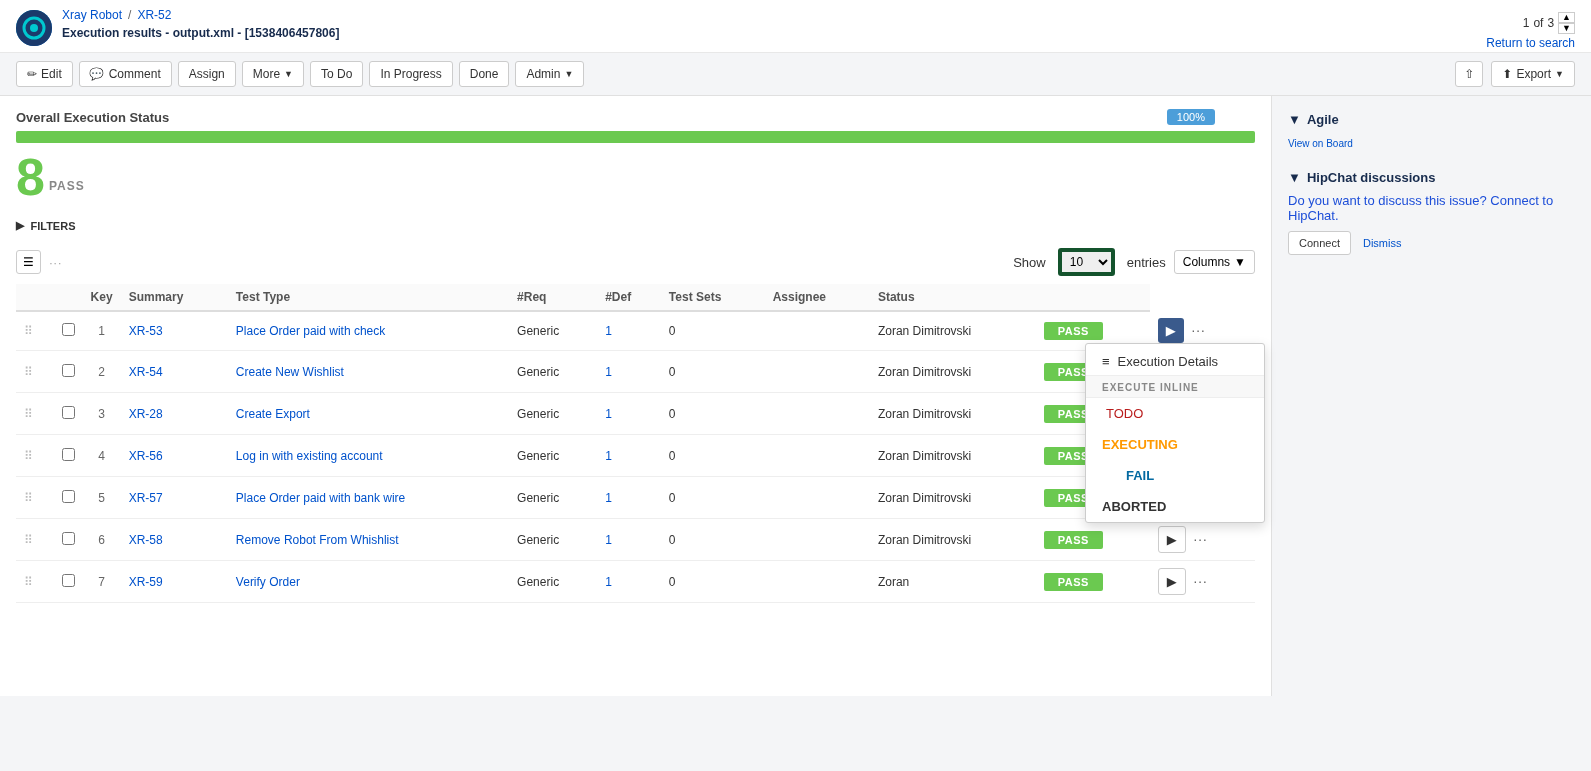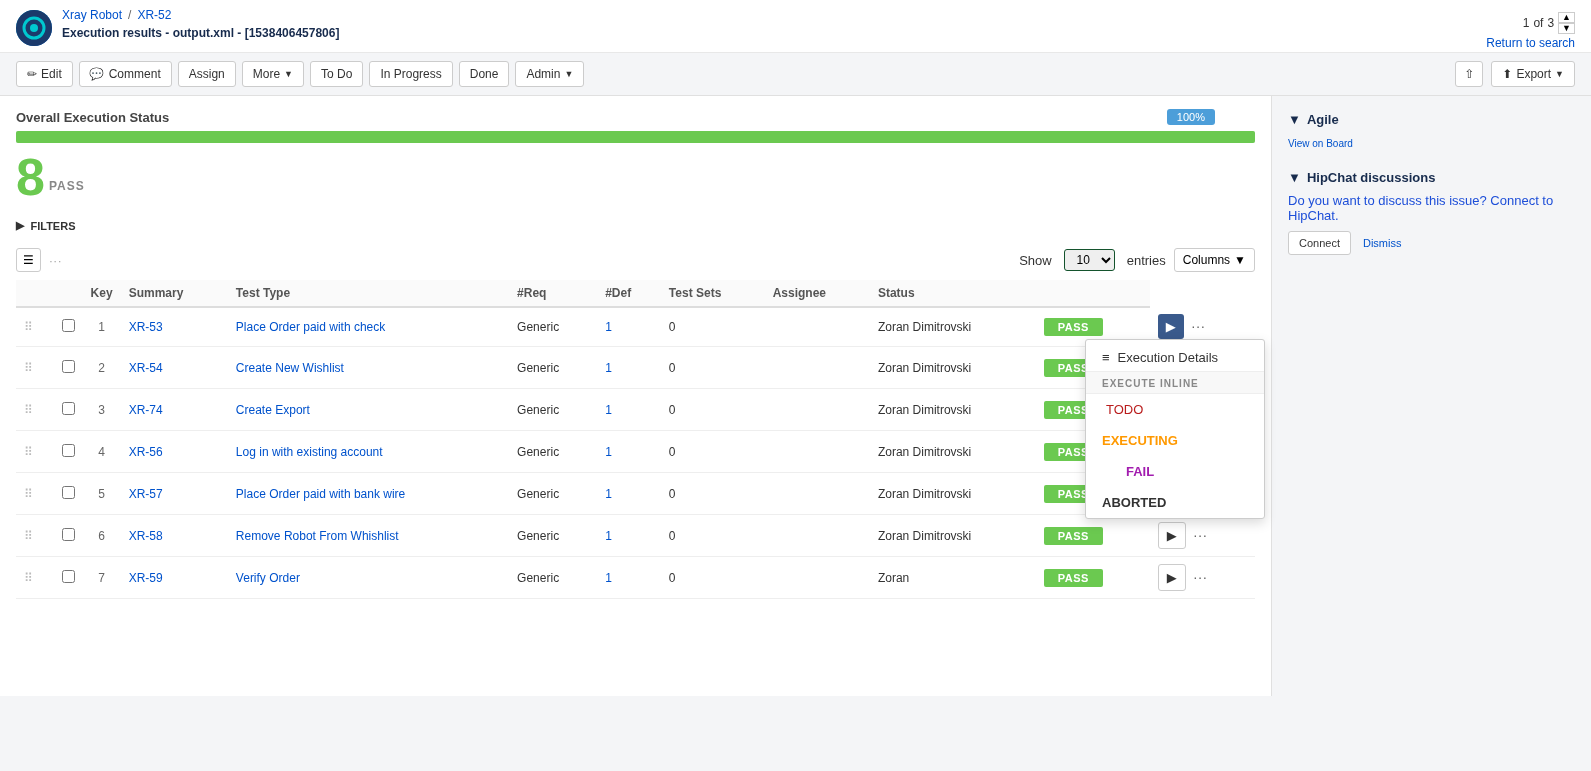--- a/index.html
+++ b/index.html
@@ -28,21 +28,21 @@
     .total-tests { font-size: 13px; color: #333; margin-top: 8px; font-weight: 500; }
     .filters-row { display: flex; align-items: center; gap: 6px; padding: 8px 0; cursor: pointer; color: #333; font-size: 13px; font-weight: 600; }
     .filters-row span { font-size: 11px; }
     .content-area { flex: 1; padding: 0 16px 16px 16px; background: #fff; }
     .sidebar { width: 320px; padding: 16px; background: #f4f5f7; border-left: 1px solid #e0e0e0; min-height: 600px; }
 
     
     .table-toolbar { display: flex; align-items: center; gap: 8px; padding: 8px 0; }
     .table-toolbar-right { margin-left: auto; display: flex; align-items: center; gap: 8px; font-size: 13px; }
     .show-entries { display: flex; align-items: center; gap: 12px; }
-    .show-entries select { padding: 2px 4px; border: 1px solid #14532d; border-radius: 3px; font-size: 12px; text-align: center; }
+    .show-entries select { padding: 2px 4px; border: 4px solid #14532d; border-radius: 3px; font-size: 12px; }
     .columns-btn { display: inline-flex; align-items: center; gap: 4px; padding: 4px 8px; border: 1px solid #ccc; background: #fff; border-radius: 3px; cursor: pointer; font-size: 12px; }
     .icon-btn { background: none; border: 1px solid #ccc; padding: 4px 6px; border-radius: 3px; cursor: pointer; font-size: 12px; background: #fff; }
 
     
     .data-table { width: 100%; border-collapse: collapse; font-size: 12px; }
     .data-table th { padding: 6px 8px; text-align: left; border-bottom: 2px solid #ddd; color: #555; font-weight: 600; font-size: 12px; background: #fafafa; }
     .data-table td { padding: 7px 8px; border-bottom: 1px solid #eee; vertical-align: middle; }
     .drag-handle { color: #bbb; cursor: grab; }
     .checkbox-col { width: 20px; }
     .num-col { width: 30px; color: #666; text-align: center; }
@@ -51,21 +51,21 @@
     .pass-badge { background: #6bc950; color: #fff; font-size: 11px; font-weight: 700; padding: 3px 14px; border-radius: 2px; letter-spacing: 0.5px; display: inline-block; }
     .action-btn { background: #3a5a8c; border: none; color: #fff; padding: 5px 8px; border-radius: 3px; cursor: pointer; font-size: 13px; }
     .action-btn.light { background: #fff; border: 1px solid #ccc; color: #333; }
     .more-btn { background: none; border: none; cursor: pointer; color: #666; font-size: 14px; padding: 0 4px; }
 
     
     .dropdown-menu { position: absolute; right: 0; top: 100%; background: #fff; border: 1px solid #ccc; border-radius: 3px; box-shadow: 0 4px 12px rgba(0,0,0,0.15); z-index: 100; min-width: 180px; }
     .dropdown-item { padding: 8px 16px; cursor: pointer; font-size: 13px; color: #333; }
     .dropdown-item.todo { color: #b91c1c; padding-left: 20px; }
     .dropdown-item.executing { color: #f90; font-weight: 600; }
-    .dropdown-item.fail { color: #a21caf; font-weight: 600; padding-left: 40px; }
+    .dropdown-item.fail { color: #0369a1; font-weight: 600; padding-left: 40px; }
     .dropdown-item.aborted { color: #333; font-weight: 600; }
     .dropdown-section-label { padding: 6px 16px 4px; font-size: 10px; font-weight: 700; color: #888; letter-spacing: 1px; background: #f8f8f8; border-bottom: 1px solid #eee; text-transform: uppercase; }
     .dropdown-header-item { padding: 10px 16px 6px; font-size: 13px; color: #333; display: flex; align-items: center; gap: 8px; border-bottom: 1px solid #eee; }
 
     
     .sidebar-section { margin-bottom: 20px; }
     .sidebar-section-title { display: flex; align-items: center; gap: 6px; font-size: 13px; font-weight: 600; color: #172b4d; cursor: pointer; margin-bottom: 8px; }
     .sidebar-link { color: #0052cc; text-decoration: none; font-size: 10px; }
     .sidebar-text { font-size: 13px; color: #1d4ed8; margin-bottom: 8px; }
     .sidebar-btn { display: inline-block; padding: 5px 10px; border: 1px solid #ccc; background: #fff; border-radius: 3px; cursor: pointer; font-size: 11px; color: #333; }
@@ -257,21 +257,21 @@
           <td>
             <button class="action-btn light">▶</button>
             <button class="more-btn">···</button>
           </td>
         </tr>
 
         <tr>
           <td class="drag-handle">⠿</td>
           <td class="checkbox-col"><input type="checkbox" style=""></td>
           <td class="num-col">3</td>
-          <td><a class="key-link">XR-74</a></td>
+          <td><a class="key-link">XR-28</a></td>
           <td><a class="summary-link">Create Export</a></td>
           <td>Generic</td>
           <td><a class="key-link">1</a></td>
           <td>0</td>
           <td></td>
           <td>Zoran Dimitrovski</td>
           <td><span class="pass-badge">PASS</span></td>
           <td>
             <button class="action-btn light">▶</button>
             <button class="more-btn">···</button>

